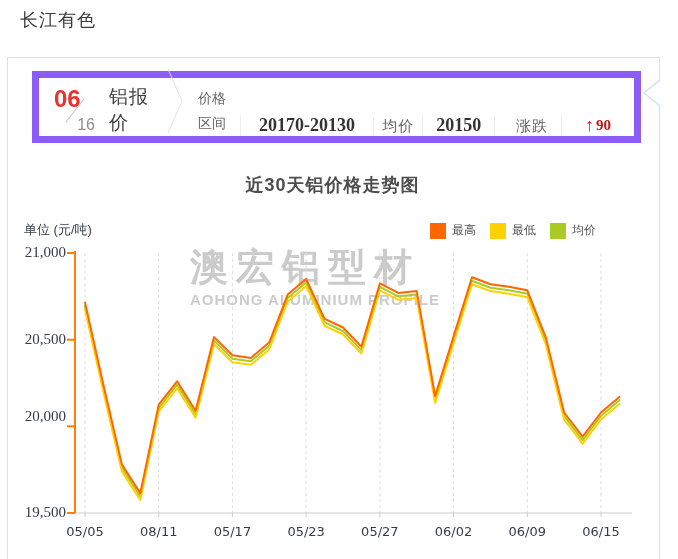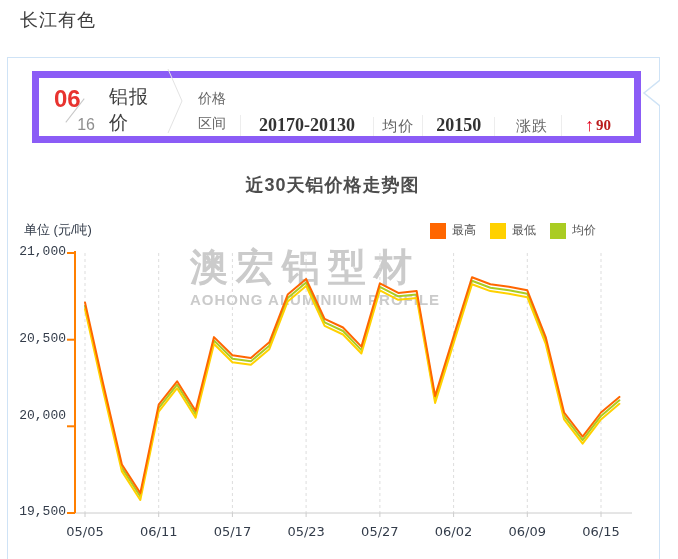--- a/index.html
+++ b/index.html
@@ -42,22 +42,22 @@
   .legend-swatch{width:16px;height:16px;display:inline-block;}
   .legend-label{font-size:12px;color:#555;}
 
   
   .watermark{position:absolute;left:190px;top:248px;width:290px;text-align:left;z-index:1;
              color:#cbcbcb;user-select:none;}
   .wm-cn{font-size:38px;font-weight:bold;letter-spacing:8px;line-height:1;white-space:nowrap;}
   .wm-en{font-size:15px;font-weight:bold;letter-spacing:1px;margin-top:5px;white-space:nowrap;}
 
   #chart-svg{position:absolute;left:0;top:0;z-index:2;}
-  .axis-label-y{position:absolute;left:8px;width:58px;text-align:right;font-size:13px;
-                color:#333c4a;z-index:3;font-family:Liberation Mono, monospace;}
+  .axis-label-y{position:absolute;left:8px;width:58px;text-align:right;font-size:15px;
+                color:#333c4a;z-index:3;font-family:Liberation Serif, serif;}
   .axis-label-x{position:absolute;width:60px;text-align:center;font-size:13px;
                 color:#333c4a;z-index:3;font-family:"DejaVu Sans",sans-serif;}
 </style>
 </head>
 <body>
 
 <div class="page">
 
   <div class="page-title">长江有色</div>
 
@@ -147,21 +147,21 @@
     </svg>
 
   <div id="y-labels">
       <div class="axis-label-y" style="top: 244px;">21,000</div>
       <div class="axis-label-y" style="top: 330.667px;">20,500</div>
       <div class="axis-label-y" style="top: 408px;">20,000</div>
       <div class="axis-label-y" style="top: 504px;">19,500</div>
     </div>
   <div id="x-labels">
       <div class="axis-label-x" style="left: 55px; top: 524px;">05/05</div>
-      <div class="axis-label-x" style="left: 128.714px; top: 524px;">06/11</div>
+      <div class="axis-label-x" style="left: 128.714px; top: 524px;">08/11</div>
       <div class="axis-label-x" style="left: 202.429px; top: 524px;">05/17</div>
       <div class="axis-label-x" style="left: 276.143px; top: 524px;">05/23</div>
       <div class="axis-label-x" style="left: 349.857px; top: 524px;">05/27</div>
       <div class="axis-label-x" style="left: 423.571px; top: 524px;">06/02</div>
       <div class="axis-label-x" style="left: 497.286px; top: 524px;">06/09</div>
       <div class="axis-label-x" style="left: 571px; top: 524px;">06/15</div>
     </div>
 </div>
 
 </body></html>

